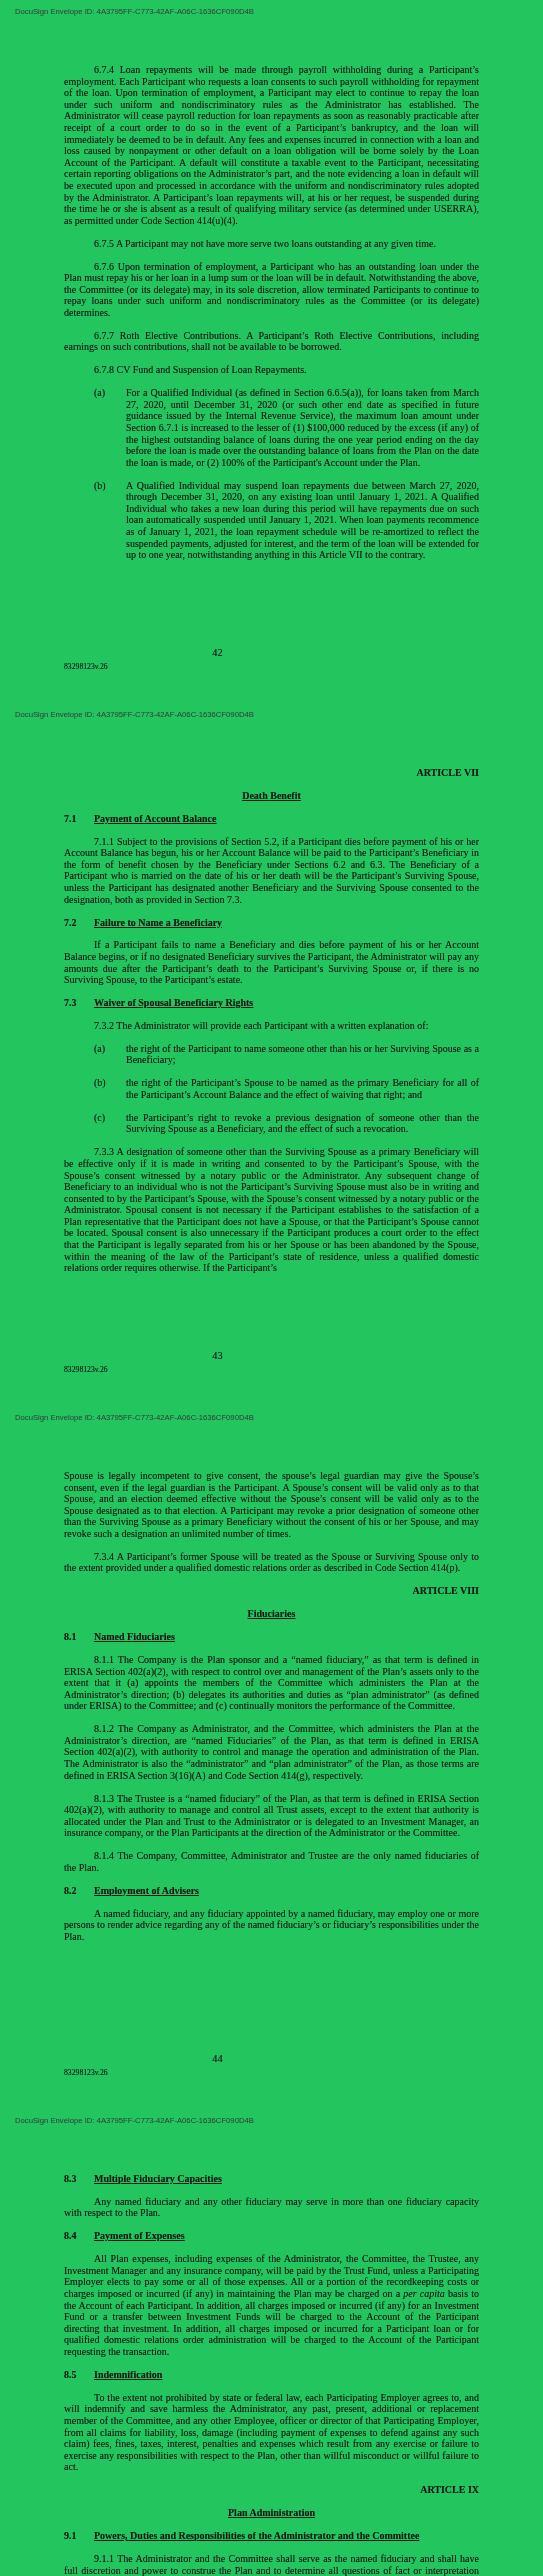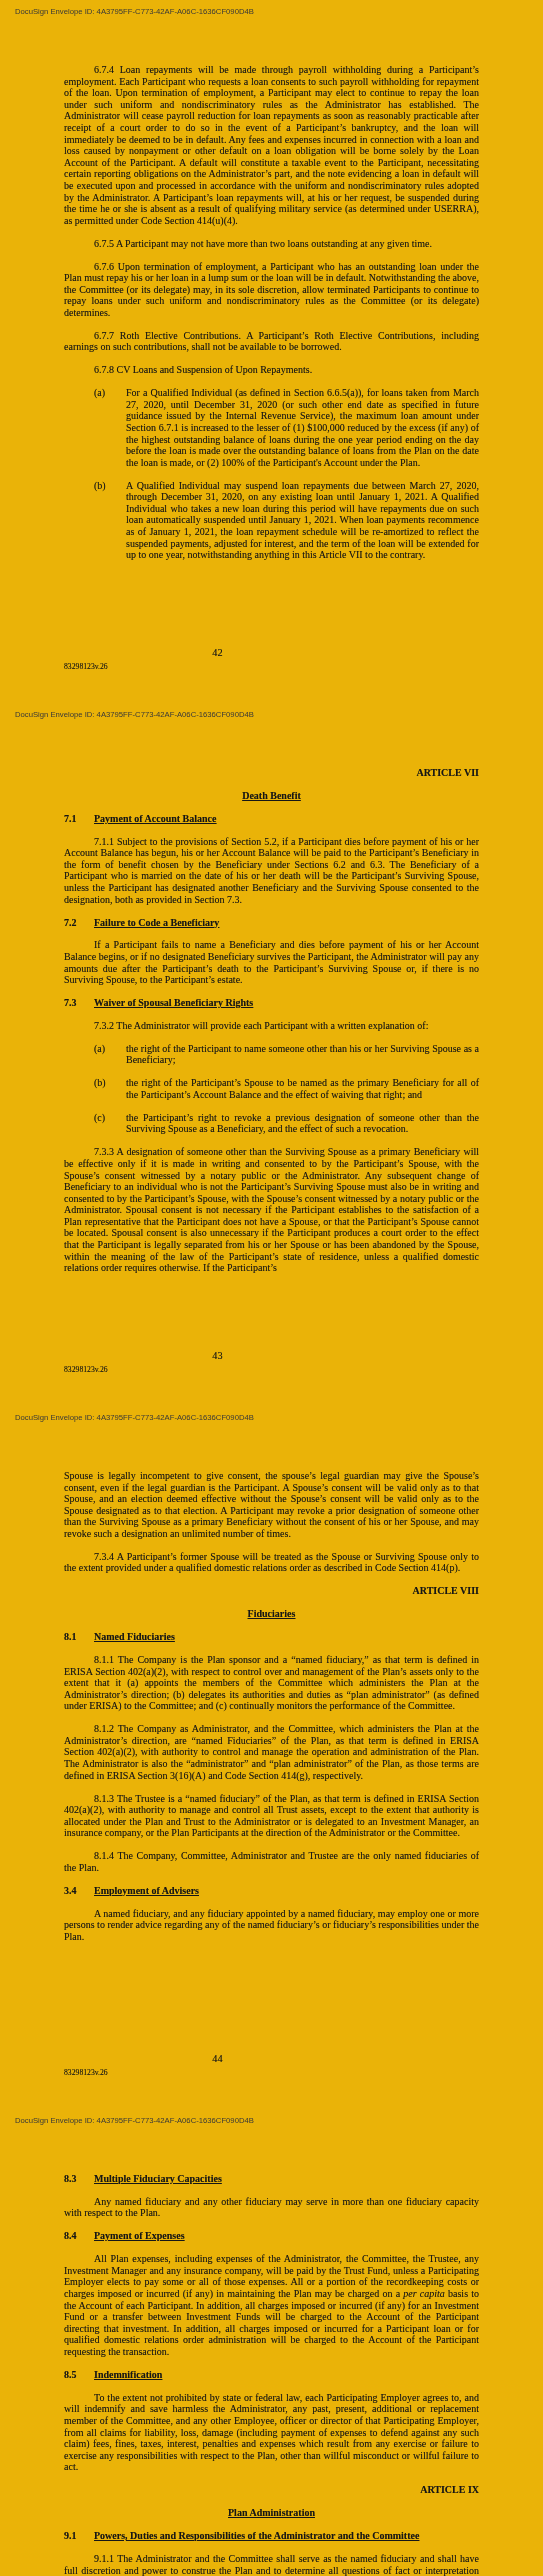--- a/index.html
+++ b/index.html
@@ -1,18 +1,18 @@
 <!DOCTYPE html>
 <html style="font-size:8.2px"><head>
 <meta charset="utf-8">
 <style>
   html,body{margin:0;padding:0;background:#ffffff;}
   body{width:544px;font-family:"Liberation Serif","DejaVu Serif",serif;color:#161616;}
   #document-root{width:544px;}
-  .page{position:relative;width:544px;height:703px;background:#eab308;overflow:hidden;}
+  .page{position:relative;width:544px;height:703px;background:#22c55e;overflow:hidden;}
   .ds-header{
     position:absolute;top:7.2px;left:15px;
     font-family:"Liberation Sans","DejaVu Sans",sans-serif;
     font-size:7.7px;color:#383838;letter-spacing:0px;white-space:nowrap;
   }
   .content{
     position:absolute;top:64px;left:64px;width:415px;
     font-size:10px;line-height:11.6px;
     text-shadow:0 0 0.3px rgba(20,20,20,.4);
   }
@@ -41,38 +41,38 @@
   i{font-style:italic;}
 </style>
 </head>
 <body>
 
 <div id="document-root">
     <div class="page">
     <div class="ds-header">DocuSign Envelope ID: 4A3795FF-C773-42AF-A06C-1636CF090D4B</div>
     <div class="content">
         <p class="block para">6.7.4 Loan repayments will be made through payroll withholding during a Participant’s employment. Each Participant who requests a loan consents to such payroll withholding for repayment of the loan. Upon termination of employment, a Participant may elect to continue to repay the loan under such uniform and nondiscriminatory rules as the Administrator has established. The Administrator will cease payroll reduction for loan repayments as soon as reasonably practicable after receipt of a court order to do so in the event of a Participant’s bankruptcy, and the loan will immediately be deemed to be in default. Any fees and expenses incurred in connection with a loan and loss caused by nonpayment or other default on a loan obligation will be borne solely by the Loan Account of the Participant. A default will constitute a taxable event to the Participant, necessitating certain reporting obligations on the Administrator’s part, and the note evidencing a loan in default will be executed upon and processed in accordance with the uniform and nondiscriminatory rules adopted by the Administrator. A Participant’s loan repayments will, at his or her request, be suspended during the time he or she is absent as a result of qualifying military service (as determined under USERRA), as permitted under Code Section 414(u)(4).</p>
-        <p class="block para">6.7.5 A Participant may not have more than two loans outstanding at any given time.</p>
+        <p class="block para">6.7.5 A Participant may not have more serve two loans outstanding at any given time.</p>
         <p class="block para">6.7.6 Upon termination of employment, a Participant who has an outstanding loan under the Plan must repay his or her loan in a lump sum or the loan will be in default. Notwithstanding the above, the Committee (or its delegate) may, in its sole discretion, allow terminated Participants to continue to repay loans under such uniform and nondiscriminatory rules as the Committee (or its delegate) determines.</p>
         <p class="block para">6.7.7 Roth Elective Contributions. A Participant’s Roth Elective Contributions, including earnings on such contributions, shall not be available to be borrowed.</p>
-        <p class="block para">6.7.8 CV Loans and Suspension of Upon Repayments.</p>
+        <p class="block para">6.7.8 CV Fund and Suspension of Loan Repayments.</p>
         <div class="block list-item"><span class="label">(a)</span><span>For a Qualified Individual (as defined in Section 6.6.5(a)), for loans taken from March 27, 2020, until December 31, 2020 (or such other end date as specified in future guidance issued by the Internal Revenue Service), the maximum loan amount under Section 6.7.1 is increased to the lesser of (1) $100,000 reduced by the excess (if any) of the highest outstanding balance of loans during the one year period ending on the day before the loan is made over the outstanding balance of loans from the Plan on the date the loan is made, or (2) 100% of the Participant's Account under the Plan.</span></div>
         <div class="block list-item"><span class="label">(b)</span><span>A Qualified Individual may suspend loan repayments due between March 27, 2020, through December 31, 2020, on any existing loan until January 1, 2021.  A Qualified Individual who takes a new loan during this period will have repayments due on such loan automatically suspended until January 1, 2021.  When loan payments recommence as of January 1, 2021, the loan repayment schedule will be re-amortized to reflect the suspended payments, adjusted for interest, and the term of the loan will be extended for up to one year, notwithstanding anything in this Article VII to the contrary.</span></div>
       </div>
     <div class="page-number">42</div>
     <div class="footer-note">83298123v.26</div>
   </div>
     <div class="page">
     <div class="ds-header">DocuSign Envelope ID: 4A3795FF-C773-42AF-A06C-1636CF090D4B</div>
     <div class="content">
         <div class="block article-title">ARTICLE VII</div>
         <div class="block article-subtitle"><span class="u">Death Benefit</span></div>
         <div class="block section-heading"><span class="num">7.1</span><span class="title">Payment of Account Balance</span></div>
         <p class="block para">7.1.1 Subject to the provisions of Section 5.2, if a Participant dies before payment of his or her Account Balance has begun, his or her Account Balance will be paid to the Participant’s Beneficiary in the form of benefit chosen by the Beneficiary under Sections 6.2 and 6.3. The Beneficiary of a Participant who is married on the date of his or her death will be the Participant’s Surviving Spouse, unless the Participant has designated another Beneficiary and the Surviving Spouse consented to the designation, both as provided in Section 7.3.</p>
-        <div class="block section-heading"><span class="num">7.2</span><span class="title">Failure to Code a Beneficiary</span></div>
+        <div class="block section-heading"><span class="num">7.2</span><span class="title">Failure to Name a Beneficiary</span></div>
         <p class="block para">If a Participant fails to name a Beneficiary and dies before payment of his or her Account Balance begins, or if no designated Beneficiary survives the Participant, the Administrator will pay any amounts due after the Participant’s death to the Participant’s Surviving Spouse or, if there is no Surviving Spouse, to the Participant’s estate.</p>
         <div class="block section-heading"><span class="num">7.3</span><span class="title">Waiver of Spousal Beneficiary Rights</span></div>
         <p class="block para">7.3.2 The Administrator will provide each Participant with a written explanation of:</p>
         <div class="block list-item"><span class="label">(a)</span><span>the right of the Participant to name someone other than his or her Surviving Spouse as a Beneficiary;</span></div>
         <div class="block list-item"><span class="label">(b)</span><span>the right of the Participant’s Spouse to be named as the primary Beneficiary for all of the Participant’s Account Balance and the effect of waiving that right; and</span></div>
         <div class="block list-item"><span class="label">(c)</span><span>the Participant’s right to revoke a previous designation of someone other than the Surviving Spouse as a Beneficiary, and the effect of such a revocation.</span></div>
         <p class="block para">7.3.3 A designation of someone other than the Surviving Spouse as a primary Beneficiary will be effective only if it is made in writing and consented to by the Participant’s Spouse, with the Spouse’s consent witnessed by a notary public or the Administrator. Any subsequent change of Beneficiary to an individual who is not the Participant’s Surviving Spouse must also be in writing and consented to by the Participant’s Spouse, with the Spouse’s consent witnessed by a notary public or the Administrator. Spousal consent is not necessary if the Participant establishes to the satisfaction of a Plan representative that the Participant does not have a Spouse, or that the Participant’s Spouse cannot be located. Spousal consent is also unnecessary if the Participant produces a court order to the effect that the Participant is legally separated from his or her Spouse or has been abandoned by the Spouse, within the meaning of the law of the Participant’s state of residence, unless a qualified domestic relations order requires otherwise. If the Participant’s</p>
       </div>
     <div class="page-number">43</div>
     <div class="footer-note">83298123v.26</div>
@@ -82,21 +82,21 @@
     <div class="content">
         <p class="block para noindent">Spouse is legally incompetent to give consent, the spouse’s legal guardian may give the Spouse’s consent, even if the legal guardian is the Participant. A Spouse’s consent will be valid only as to that Spouse, and an election deemed effective without the Spouse’s consent will be valid only as to the Spouse designated as to that election. A Participant may revoke a prior designation of someone other than the Surviving Spouse as a primary Beneficiary without the consent of his or her Spouse, and may revoke such a designation an unlimited number of times.</p>
         <p class="block para">7.3.4 A Participant’s former Spouse will be treated as the Spouse or Surviving Spouse only to the extent provided under a qualified domestic relations order as described in Code Section 414(p).</p>
         <div class="block article-title">ARTICLE VIII</div>
         <div class="block article-subtitle"><span class="u">Fiduciaries</span></div>
         <div class="block section-heading"><span class="num">8.1</span><span class="title">Named Fiduciaries</span></div>
         <p class="block para">8.1.1 The Company is the Plan sponsor and a “named fiduciary,” as that term is defined in ERISA Section 402(a)(2), with respect to control over and management of the Plan’s assets only to the extent that it (a) appoints the members of the Committee which administers the Plan at the Administrator’s direction; (b) delegates its authorities and duties as “plan administrator” (as defined under ERISA) to the Committee; and (c) continually monitors the performance of the Committee.</p>
         <p class="block para">8.1.2 The Company as Administrator, and the Committee, which administers the Plan at the Administrator’s direction, are “named Fiduciaries” of the Plan, as that term is defined in ERISA Section 402(a)(2), with authority to control and manage the operation and administration of the Plan. The Administrator is also the “administrator” and “plan administrator” of the Plan, as those terms are defined in ERISA Section 3(16)(A) and Code Section 414(g), respectively.</p>
         <p class="block para">8.1.3 The Trustee is a “named fiduciary” of the Plan, as that term is defined in ERISA Section 402(a)(2), with authority to manage and control all Trust assets, except to the extent that authority is allocated under the Plan and Trust to the Administrator or is delegated to an Investment Manager, an insurance company, or the Plan Participants at the direction of the Administrator or the Committee.</p>
         <p class="block para">8.1.4 The Company, Committee, Administrator and Trustee are the only named fiduciaries of the Plan.</p>
-        <div class="block section-heading"><span class="num">3.4</span><span class="title">Employment of Advisers</span></div>
+        <div class="block section-heading"><span class="num">8.2</span><span class="title">Employment of Advisers</span></div>
         <p class="block para">A named fiduciary, and any fiduciary appointed by a named fiduciary, may employ one or more persons to render advice regarding any of the named fiduciary’s or fiduciary’s responsibilities under the Plan.</p>
       </div>
     <div class="page-number">44</div>
     <div class="footer-note">83298123v.26</div>
   </div>
     <div class="page">
     <div class="ds-header">DocuSign Envelope ID: 4A3795FF-C773-42AF-A06C-1636CF090D4B</div>
     <div class="content">
         <div class="block section-heading"><span class="num">8.3</span><span class="title">Multiple Fiduciary Capacities</span></div>
         <p class="block para">Any named fiduciary and any other fiduciary may serve in more than one fiduciary capacity with respect to the Plan.</p>

